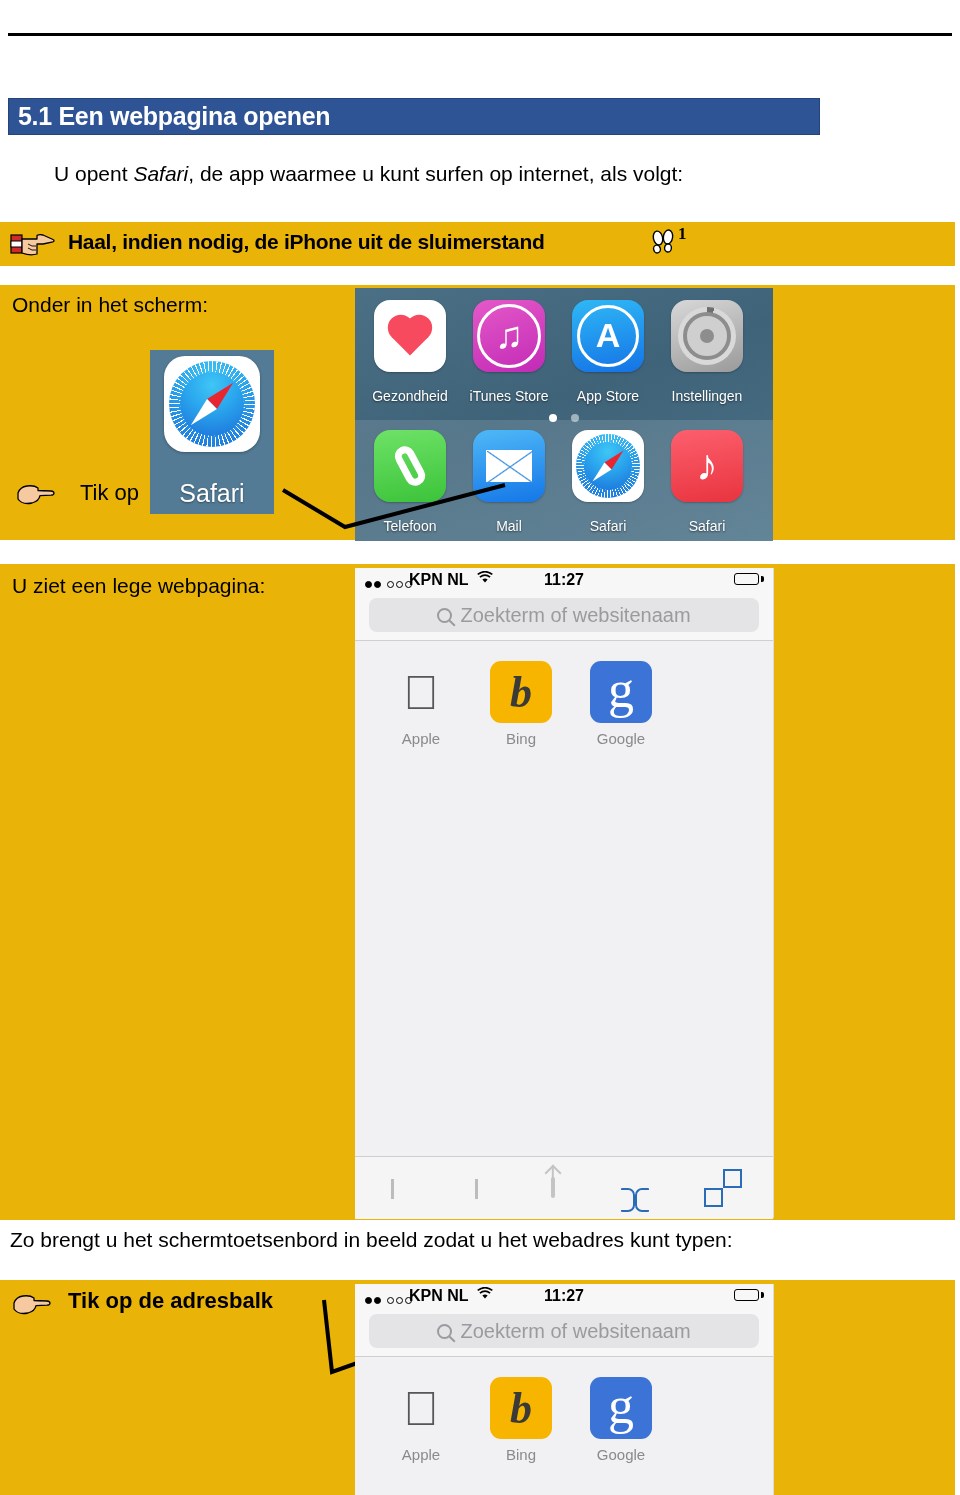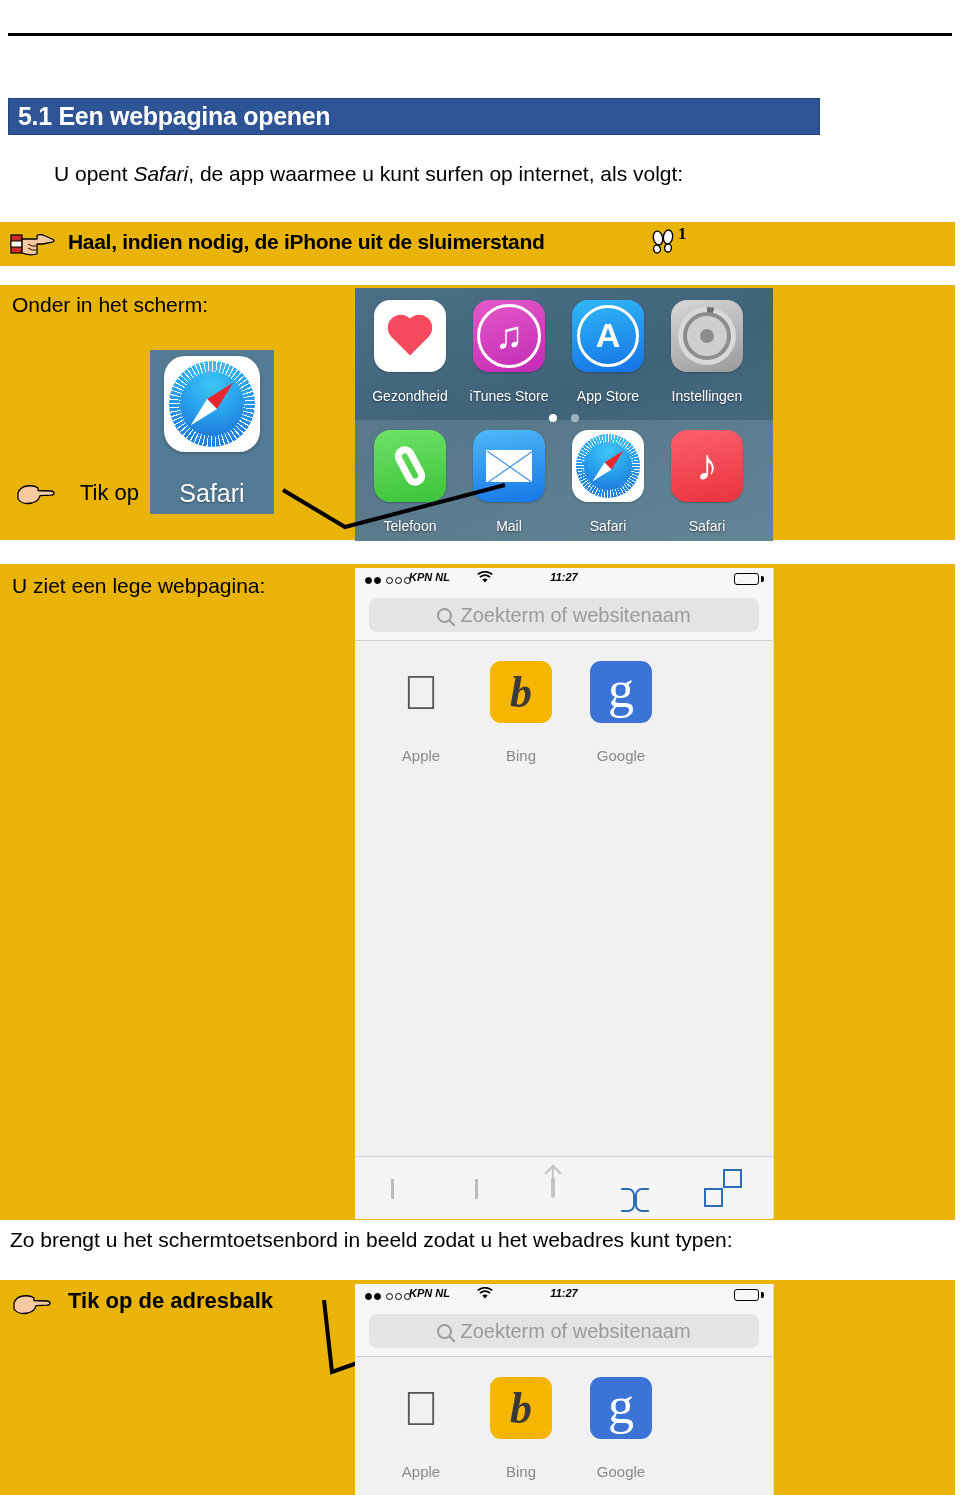--- a/index.html
+++ b/index.html
@@ -225,21 +225,21 @@
     position:absolute;left:12px;top:574px;font-size:21px;
   }
   #safari-browser{
     position:absolute;left:355px;top:568px;width:418px;height:650px;
     background:#f7f7f7;border-right:1px solid #dcdcdc;
   }
 
   
   .statusbar{
     position:absolute;left:0;top:0;width:100%;height:22px;
-    font-size:11px;font-weight:bold;color:#000;font-style:italic;
+    font-size:16px;font-weight:bold;color:#000;
   }
   .sb-dots{position:absolute;left:10px;top:6px;}
   .sb-dot{display:inline-block;width:7px;height:7px;border-radius:50%;margin-right:2px;
           border:1px solid #000;box-sizing:border-box;}
   .sb-dot.filled{background:#000;}
   .sb-carrier{position:absolute;left:54px;top:3px;}
   .sb-wifi{position:absolute;left:122px;top:3px;font-size:14px;}
   .sb-time{position:absolute;left:0;top:3px;width:100%;text-align:center;}
   .sb-batt{
     position:absolute;right:14px;top:5px;width:25px;height:12px;
@@ -266,21 +266,21 @@
   .addr-search-ico:after{
     content:"";position:absolute;right:-6px;bottom:-3px;width:8px;height:2px;
     background:#9b9b9f;transform:rotate(45deg);
   }
   .addr-placeholder{color:#9b9b9f;}
 
   
   .fav-area{position:absolute;left:0;width:100%;background:#f1f1f3;}
   .fav{position:absolute;width:96px;text-align:center;}
   .fav-tile{width:62px;height:62px;border-radius:11px;margin:0 auto;position:relative;overflow:hidden;}
-  .fav-label{font-size:15px;color:#8a8a8e;margin-top:24px;}
+  .fav-label{font-size:15px;color:#8a8a8e;margin-top:7px;}
   .tile-apple{background:#f1f1f3;}
   .tile-bing{background:#f7b500;}
   .tile-google{background:#3b73d6;}
   .apple-glyph{
     position:absolute;left:50%;top:52%;transform:translate(-50%,-50%);
     font-size:48px;color:#55555a;line-height:1;
   }
   .bing-glyph{
     position:absolute;left:50%;top:50%;transform:translate(-50%,-50%);
     font-size:44px;color:#3a3a38;font-family:"Liberation Serif",serif;font-weight:bold;font-style:italic;

